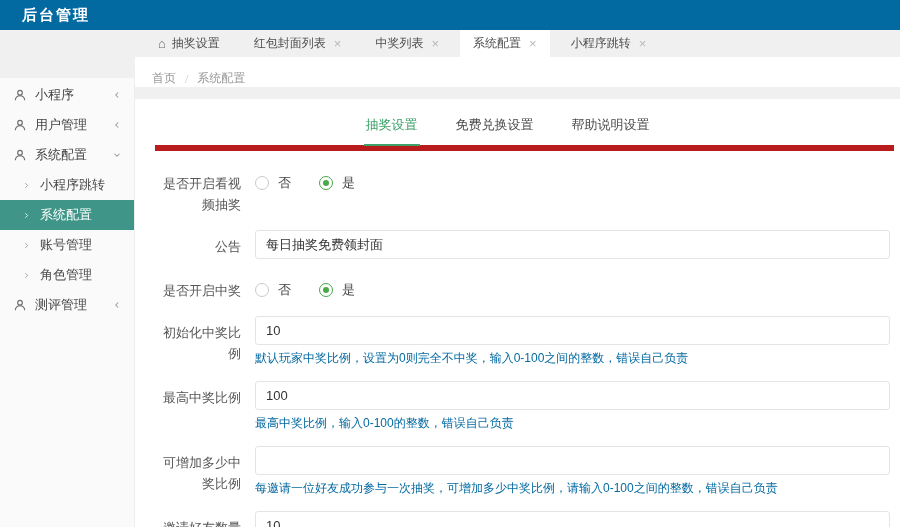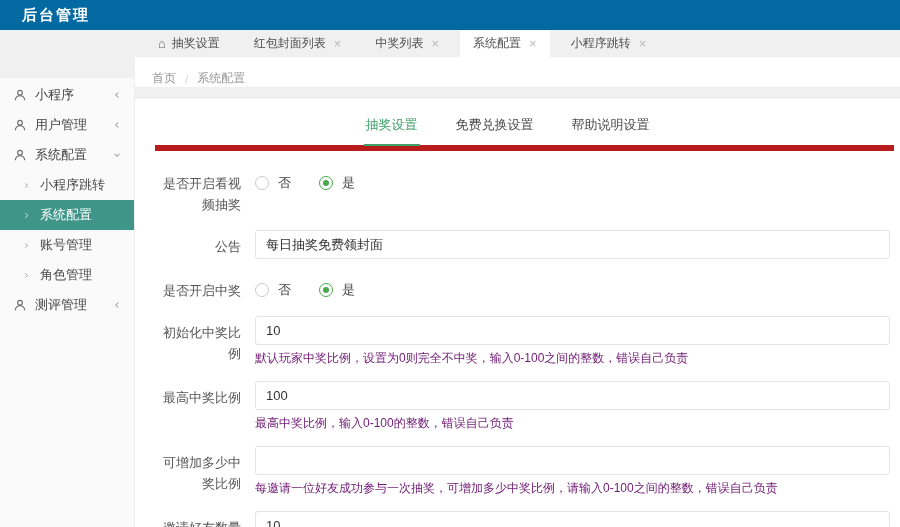--- a/index.html
+++ b/index.html
@@ -51,21 +51,21 @@
 
   
   .form { margin-top:16px; font-size:13px; }
   .frow { display:flex; margin-bottom:15px; }
   .flabel { width:86px; flex-shrink:0; text-align:right; color:#565656; line-height:21px; padding-top:6px; }
   .fctrl { flex:1; margin-left:14px; padding-right:4px; min-width:0; }
 
   .tinput { width:100%; height:29px; border:1px solid #e4e4e4; border-radius:3px; padding:0 10px;
             font-size:13px; color:#333; background:#fff; outline:none;
             font-family:Liberation Sans, sans-serif; }
-  .hint { color:#701a75; font-size:12px; margin-top:6px; line-height:15px; }
+  .hint { color:#0369a1; font-size:12px; margin-top:6px; line-height:15px; }
 
   .radio-group { display:flex; align-items:center; padding-top:7px; }
   .radio { display:flex; align-items:center; margin-right:28px; cursor:pointer; color:#464646; }
   .rdot { width:14px; height:14px; border-radius:50%; border:1px solid #c9c9c9; background:#fff;
           margin-right:9px; display:flex; align-items:center; justify-content:center; }
   .rdot-in { width:6px; height:6px; border-radius:50%; background:transparent; }
   .radio.checked .rdot { border-color:#4aa74a; }
   .radio.checked .rdot-in { background:#4aa74a; }
 </style>
 </head>

